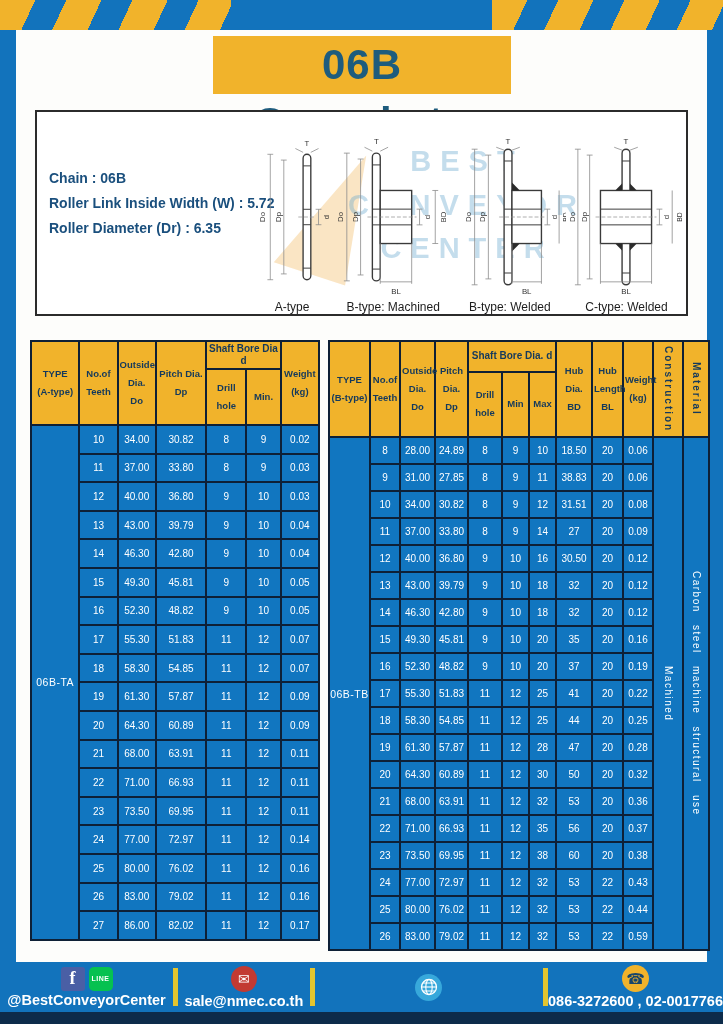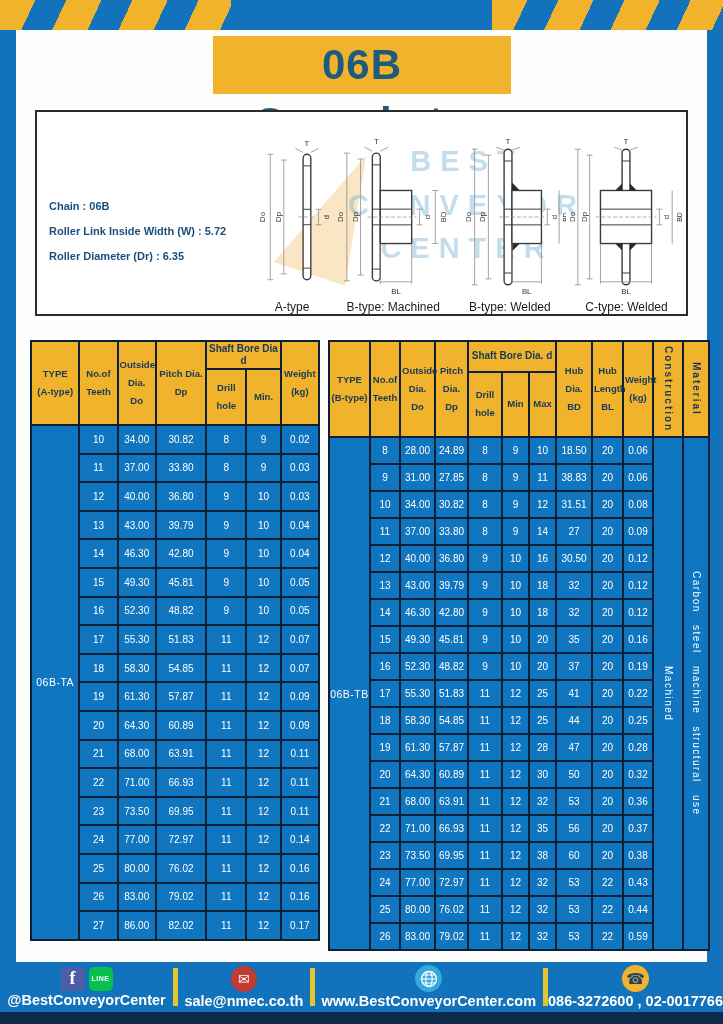--- a/index.html
+++ b/index.html
@@ -14,21 +14,21 @@
 
   
   .content{position:absolute;left:16px;top:30px;width:691px;height:932px;background:#FDFDFB;}
 
   .title-banner{position:absolute;left:213px;top:36px;width:298px;height:58px;background:#F1B32B;
     color:#1E5C7D;font-size:42px;font-weight:bold;text-align:center;line-height:58px;letter-spacing:1px;}
 
   
   .diagram-box{position:absolute;left:35px;top:110px;width:653px;height:206px;background:#fff;
     border:2px solid #2b2b2b;box-sizing:border-box;}
-  .specs{position:absolute;left:12px;top:54px;color:#1A4F7D;font-size:11px;font-weight:bold;line-height:25px;white-space:nowrap;margin-top:28px;}
+  .specs{position:absolute;left:12px;top:54px;color:#1A4F7D;font-size:14px;font-weight:bold;line-height:25px;white-space:nowrap;}
   .watermark{position:absolute;left:250px;top:28px;width:360px;text-align:center;
     color:rgba(100,165,205,0.38);font-weight:bold;font-size:29px;letter-spacing:9px;line-height:1.5;z-index:0;}
   .watermark-bird{position:absolute;left:255px;top:35px;width:0;height:0;opacity:.3;
     border-left:55px solid transparent;border-right:20px solid transparent;border-bottom:130px solid #F0A93C;
     transform:rotate(18deg);z-index:0;}
   .figures{position:absolute;left:214px;top:4px;width:432px;height:198px;display:flex;
     justify-content:space-between;align-items:flex-end;z-index:1;}
   .fig{display:flex;flex-direction:column;align-items:center;}
   .fig-caption{font-size:12px;color:#1c1c1c;margin-top:1px;}
   .part{fill:#ffffff;stroke:#3a3a3a;stroke-width:1.4;}
@@ -698,21 +698,20 @@
     <div class="f-sec s3">
       <span class="ic globe-ic">
         <svg width="20" height="20" viewBox="0 0 20 20">
           <circle cx="10" cy="10" r="7.5" fill="none" stroke="#fff" stroke-width="1.3"></circle>
           <ellipse cx="10" cy="10" rx="3.2" ry="7.5" fill="none" stroke="#fff" stroke-width="1.1"></ellipse>
           <line x1="2.5" y1="10" x2="17.5" y2="10" stroke="#fff" stroke-width="1.1"></line>
           <line x1="3.6" y1="6" x2="16.4" y2="6" stroke="#fff" stroke-width="1"></line>
           <line x1="3.6" y1="14" x2="16.4" y2="14" stroke="#fff" stroke-width="1"></line>
         </svg>
       </span>
-      <div class="f-text">www.BestConveyorCenter.com</div>
     </div>
     <div class="f-div"></div>
     <div class="f-sec s4">
       <span class="ic phone-ic">☎</span>
       <div class="f-text">086-3272600 , 02-0017766</div>
     </div>
   </div>
 
   <div class="bottom-strip"></div>
 </div>

